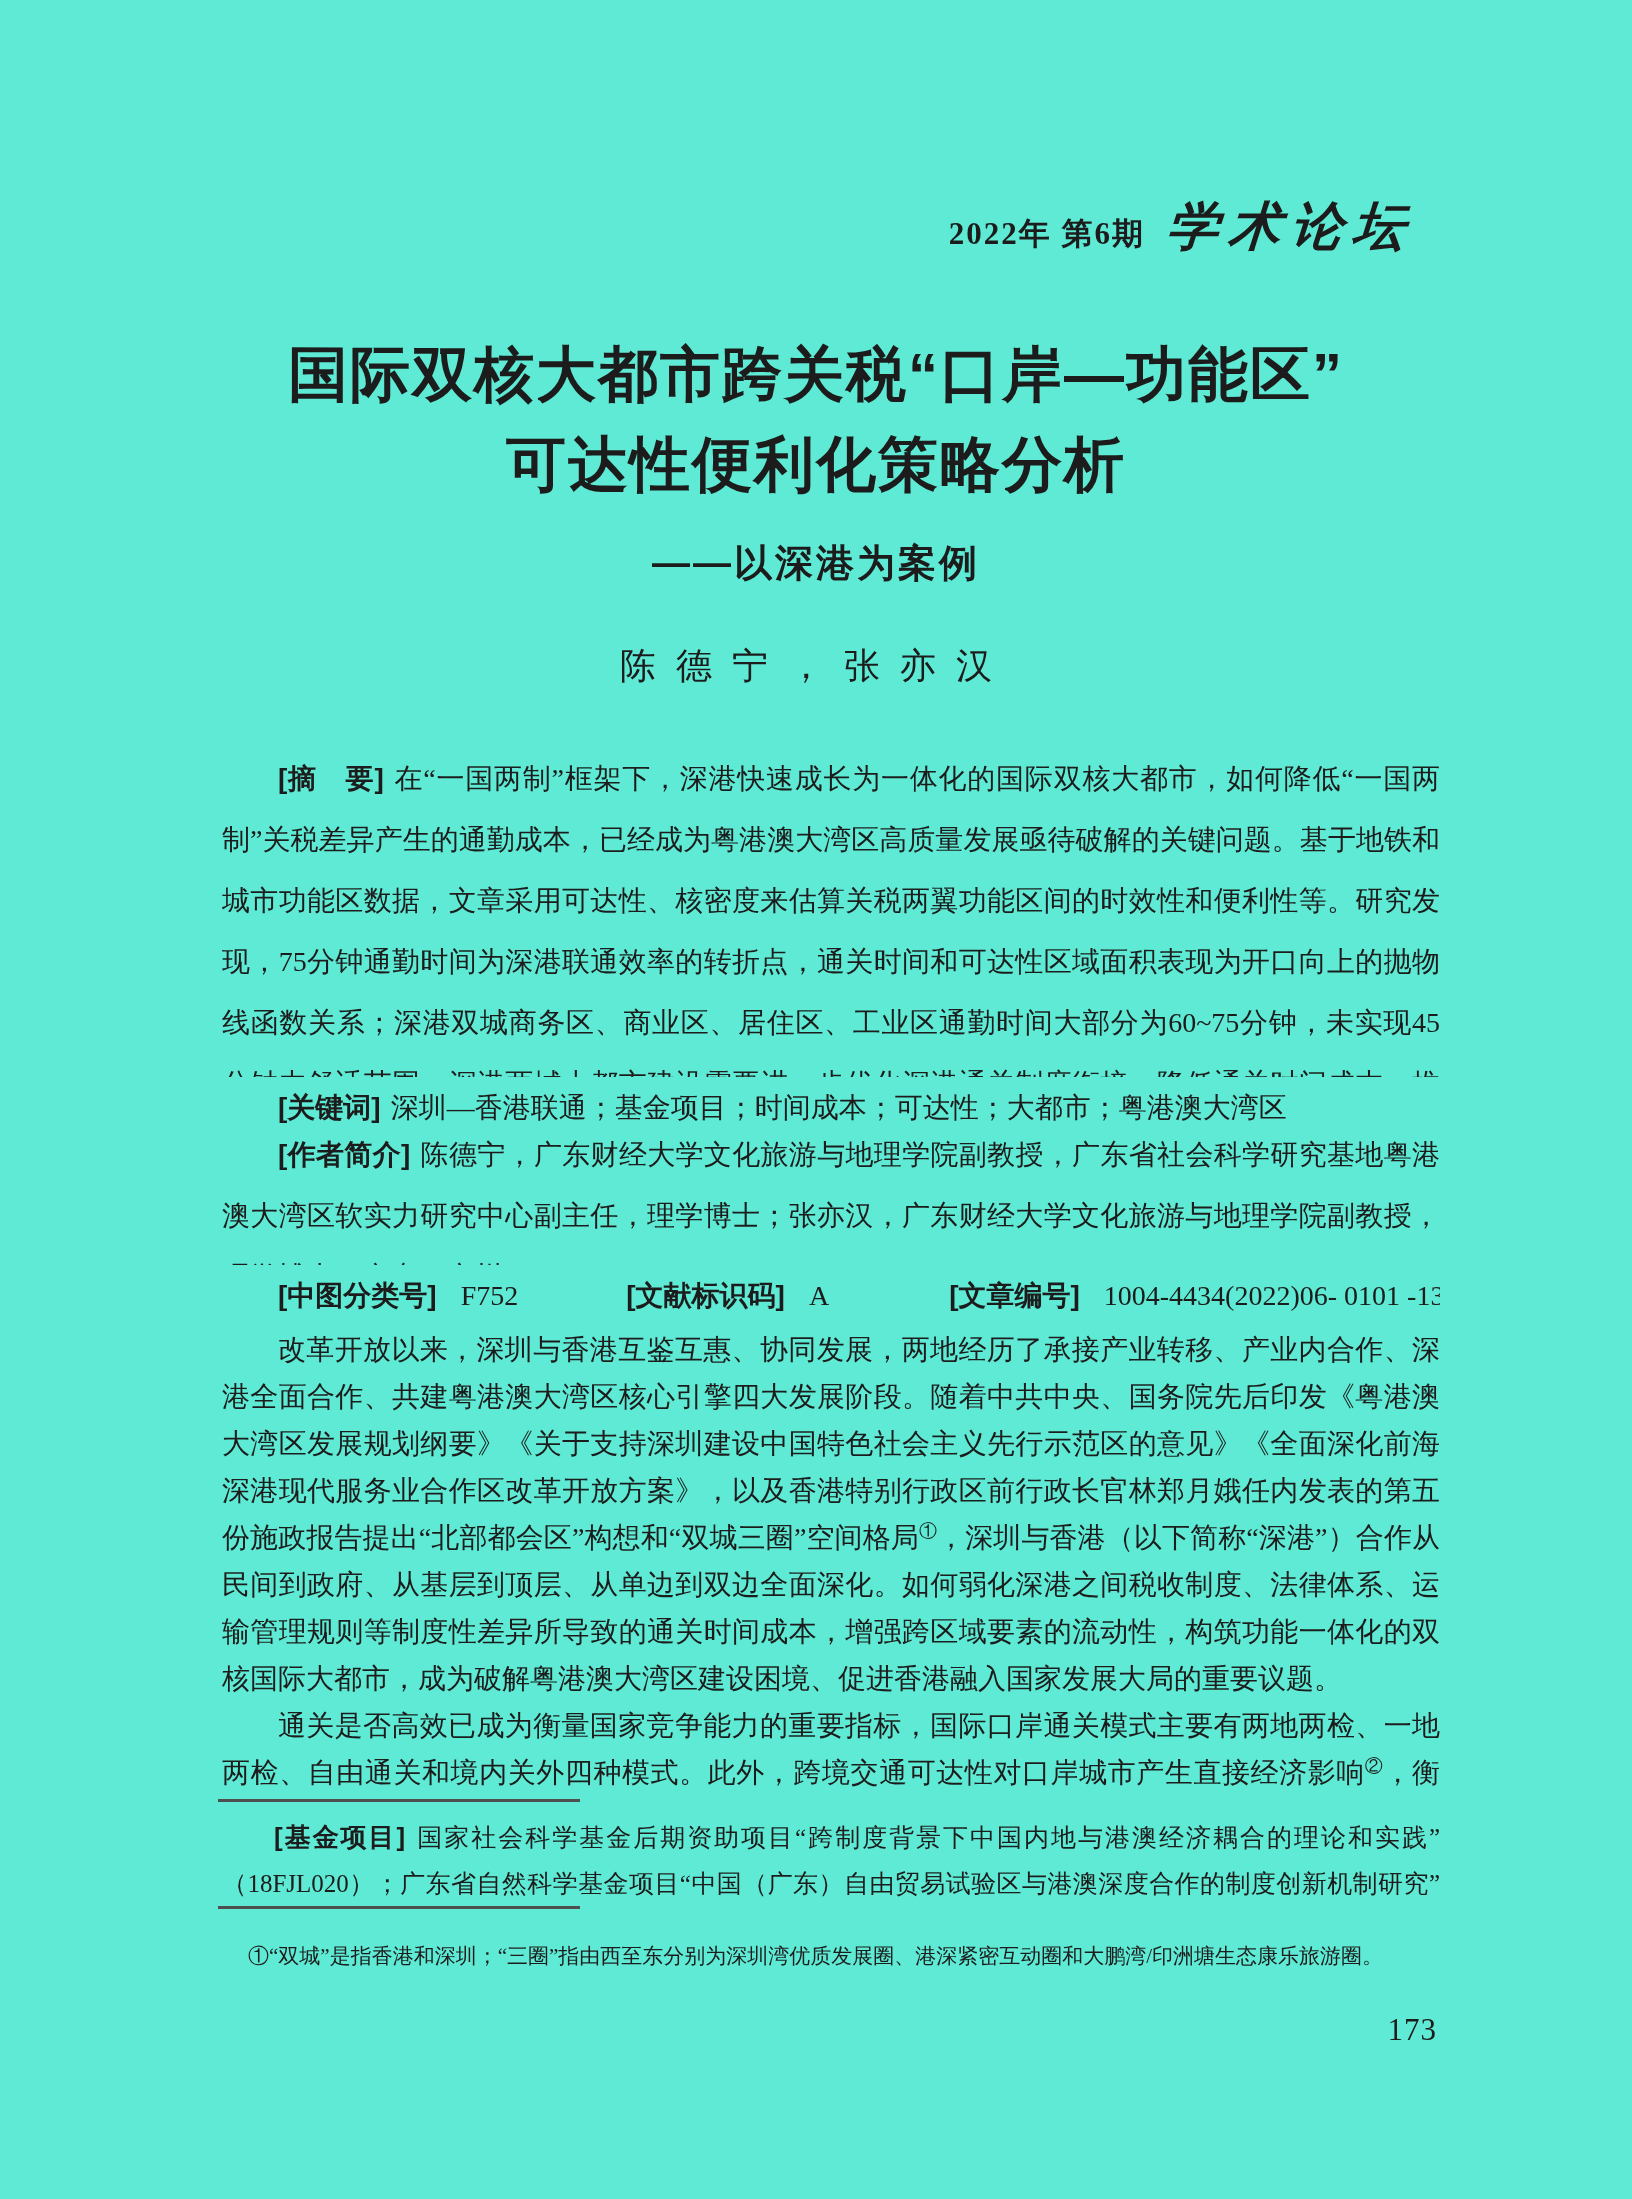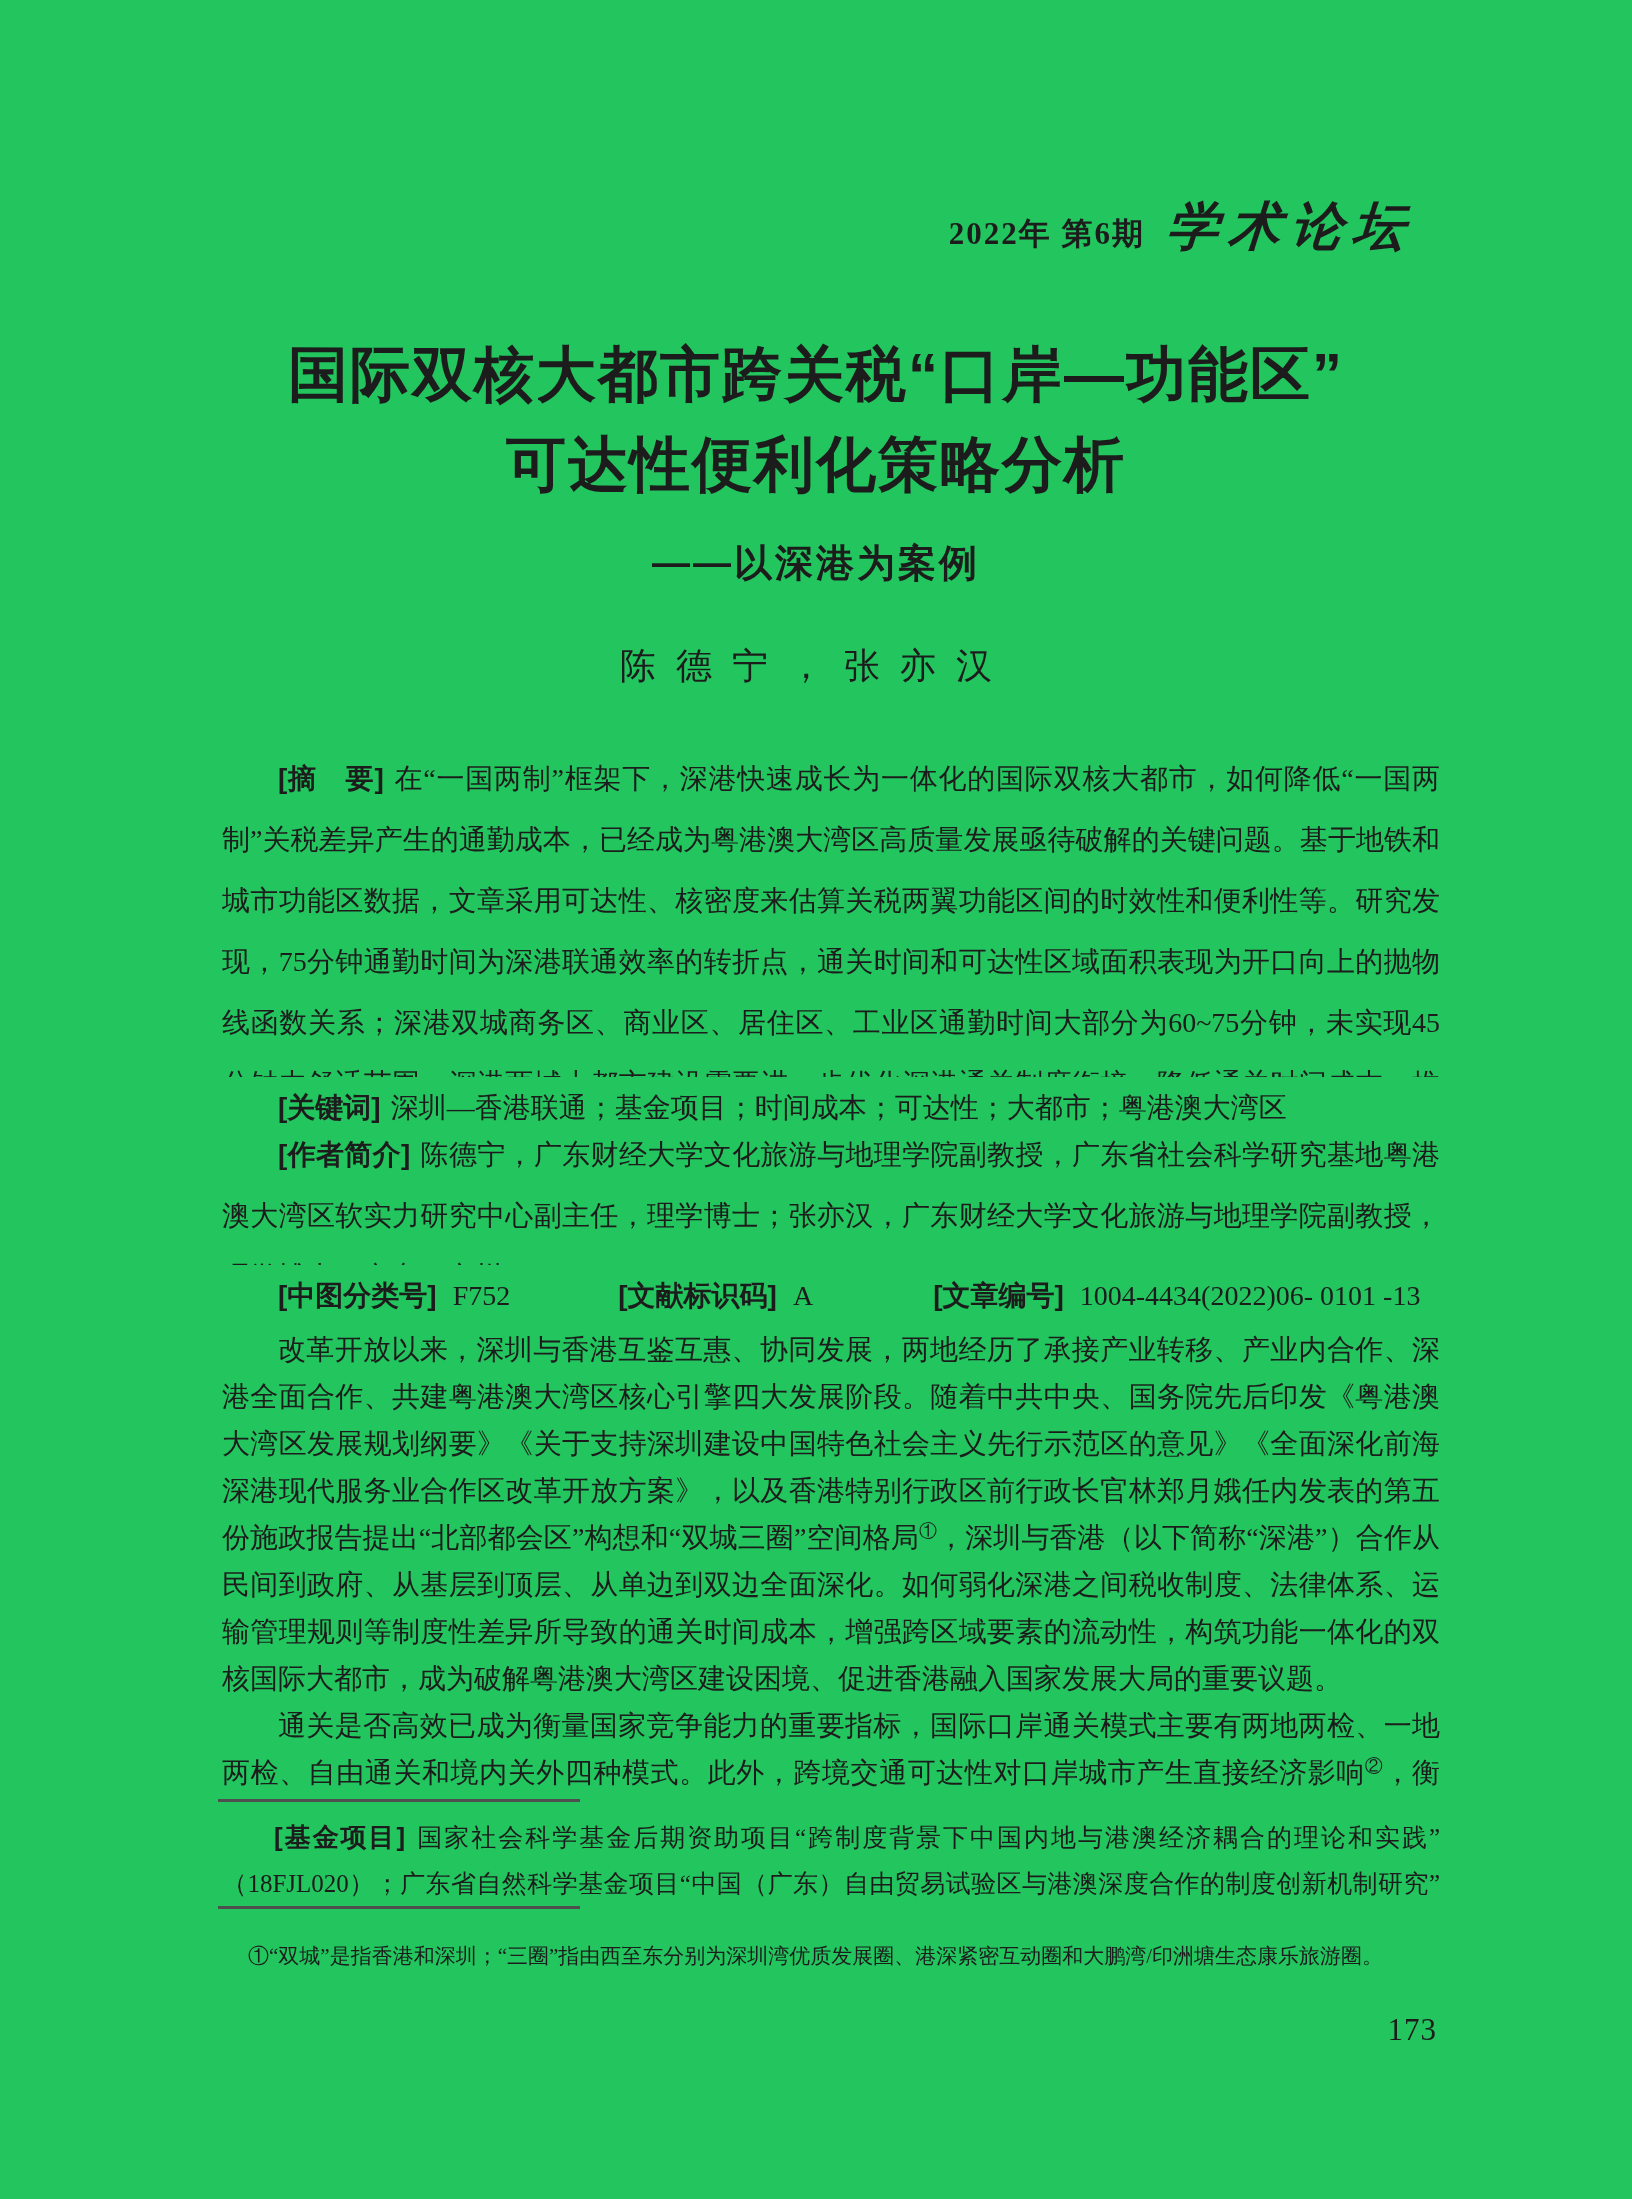--- a/index.html
+++ b/index.html
@@ -1,19 +1,19 @@
 <!DOCTYPE html>
 <html lang="zh"><head>
 <meta charset="utf-8">
 <style>
   html,body{margin:0;padding:0;background:#e8e8e8;}
   .page{
     position:relative;
     width:1632px;height:2199px;
-    background:#22c55e;
+    background:#5eead4;
     color:#1c1c1c;
     font-family:"Liberation Serif","DejaVu Serif",serif;
     overflow:hidden;
     margin:0 auto;
   }
   
   .header{
     position:absolute;top:192px;right:217px;
     display:flex;align-items:baseline;gap:22px;
     white-space:nowrap;
@@ -51,21 +51,21 @@
   }
   .front p{margin:0;text-indent:56px;}
   .abs-block{height:329px;overflow:hidden;}
   .kw-block{height:47px;overflow:hidden;}
   .bio-block{height:141px;overflow:hidden;}
   .cls-block{height:47px;overflow:hidden;white-space:nowrap;}
   .lbl{
     font-family:"Liberation Sans","DejaVu Sans",sans-serif;
     font-weight:bold;margin-right:10px;
   }
-  .cls-block .val{margin-left:6px;}
+  .cls-block .val{margin-left:14px;}
   .cls-block .gap1{margin-left:108px;}
   .cls-block .gap2{margin-left:120px;}
   
   .bodytext{
     position:absolute;top:1326px;left:222px;width:1218px;height:474px;
     overflow:hidden;
     font-size:28px;line-height:47px;text-align:justify;
   }
   .bodytext p{margin:0;text-indent:56px;}
   sup.fnref{font-size:18px;vertical-align:super;line-height:0;}

